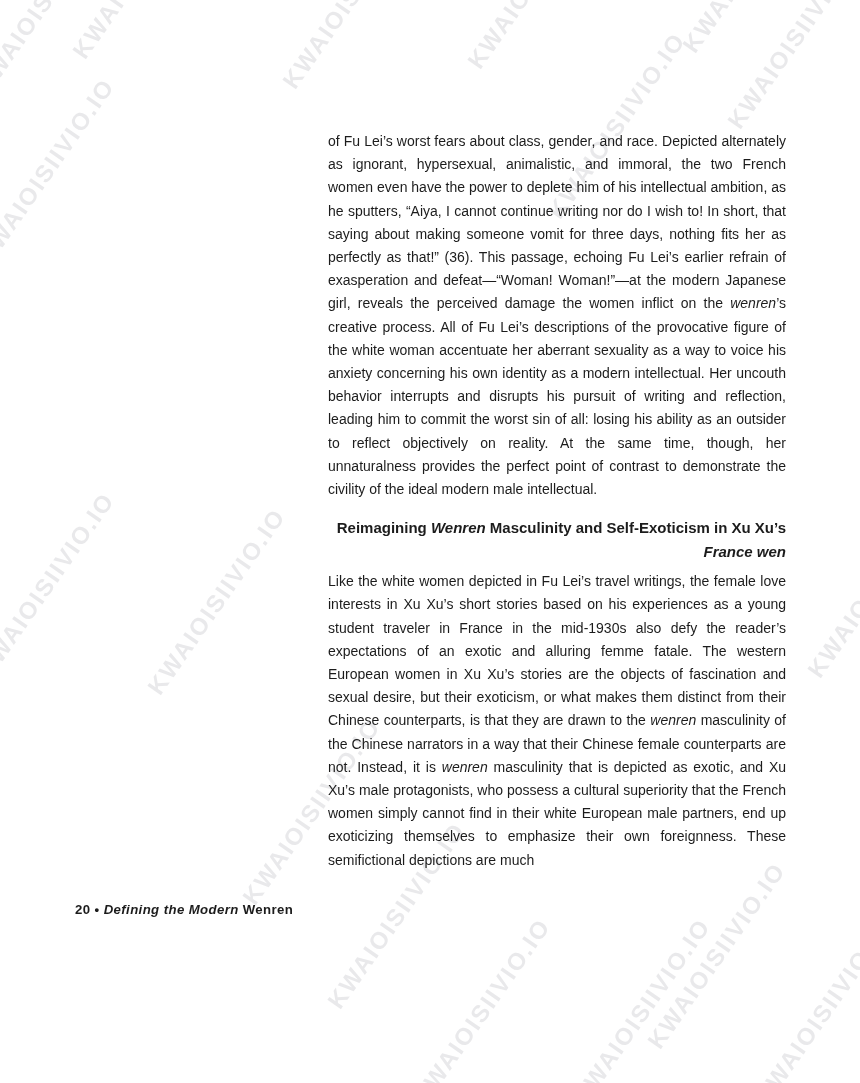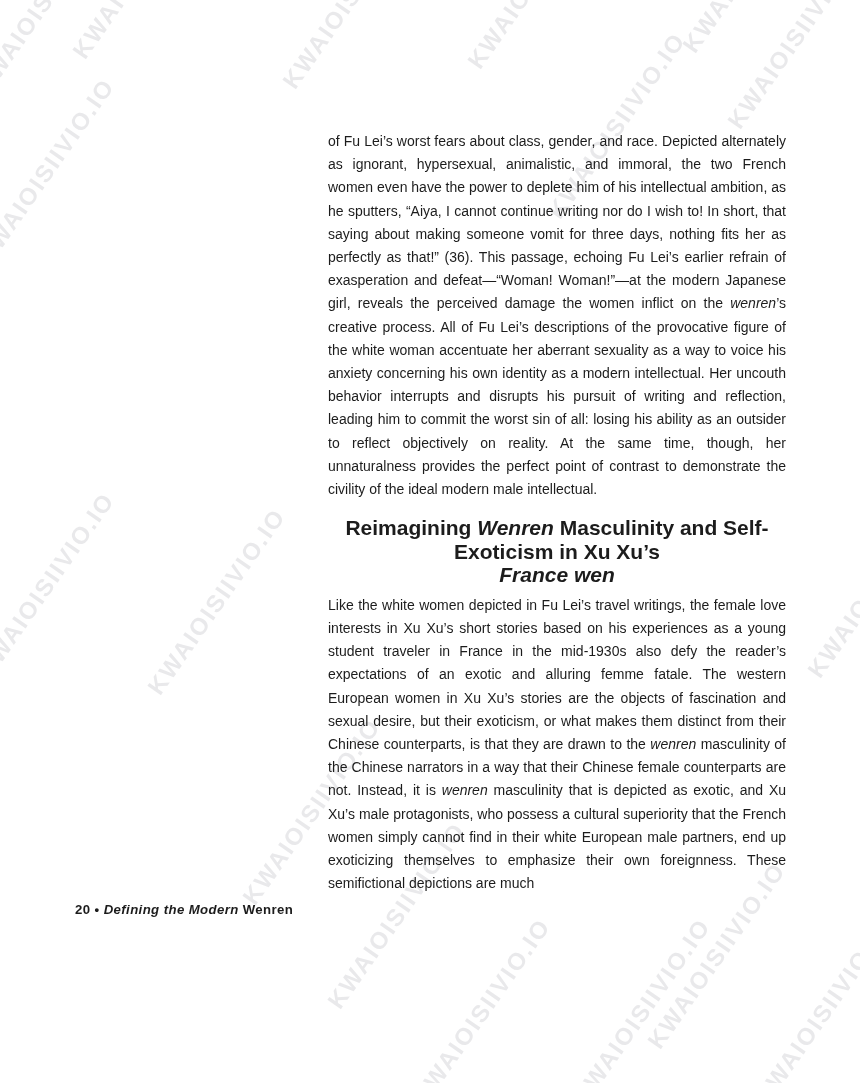--- a/index.html
+++ b/index.html
@@ -17,25 +17,25 @@
   }
   .para {
     margin:0;
     font-size:14px;
     line-height:23.2px;
     text-align:justify;
     text-justify:inter-word;
   }
   .heading {
     margin:15px 0 7px 0;
-    font-size:21px;
+    font-size:15px;
     line-height:23.5px;
     font-weight:bold;
     white-space:pre-wrap;
-    text-align:center;
+    text-align:right;
   }
   .it { font-style:italic; }
   .bd { font-weight:bold; }
   .footer {
     position:absolute;
     left:75px; top:902px;
     font-size:13.2px;
     font-weight:bold;
     letter-spacing:0.4px;
     text-align:right;

